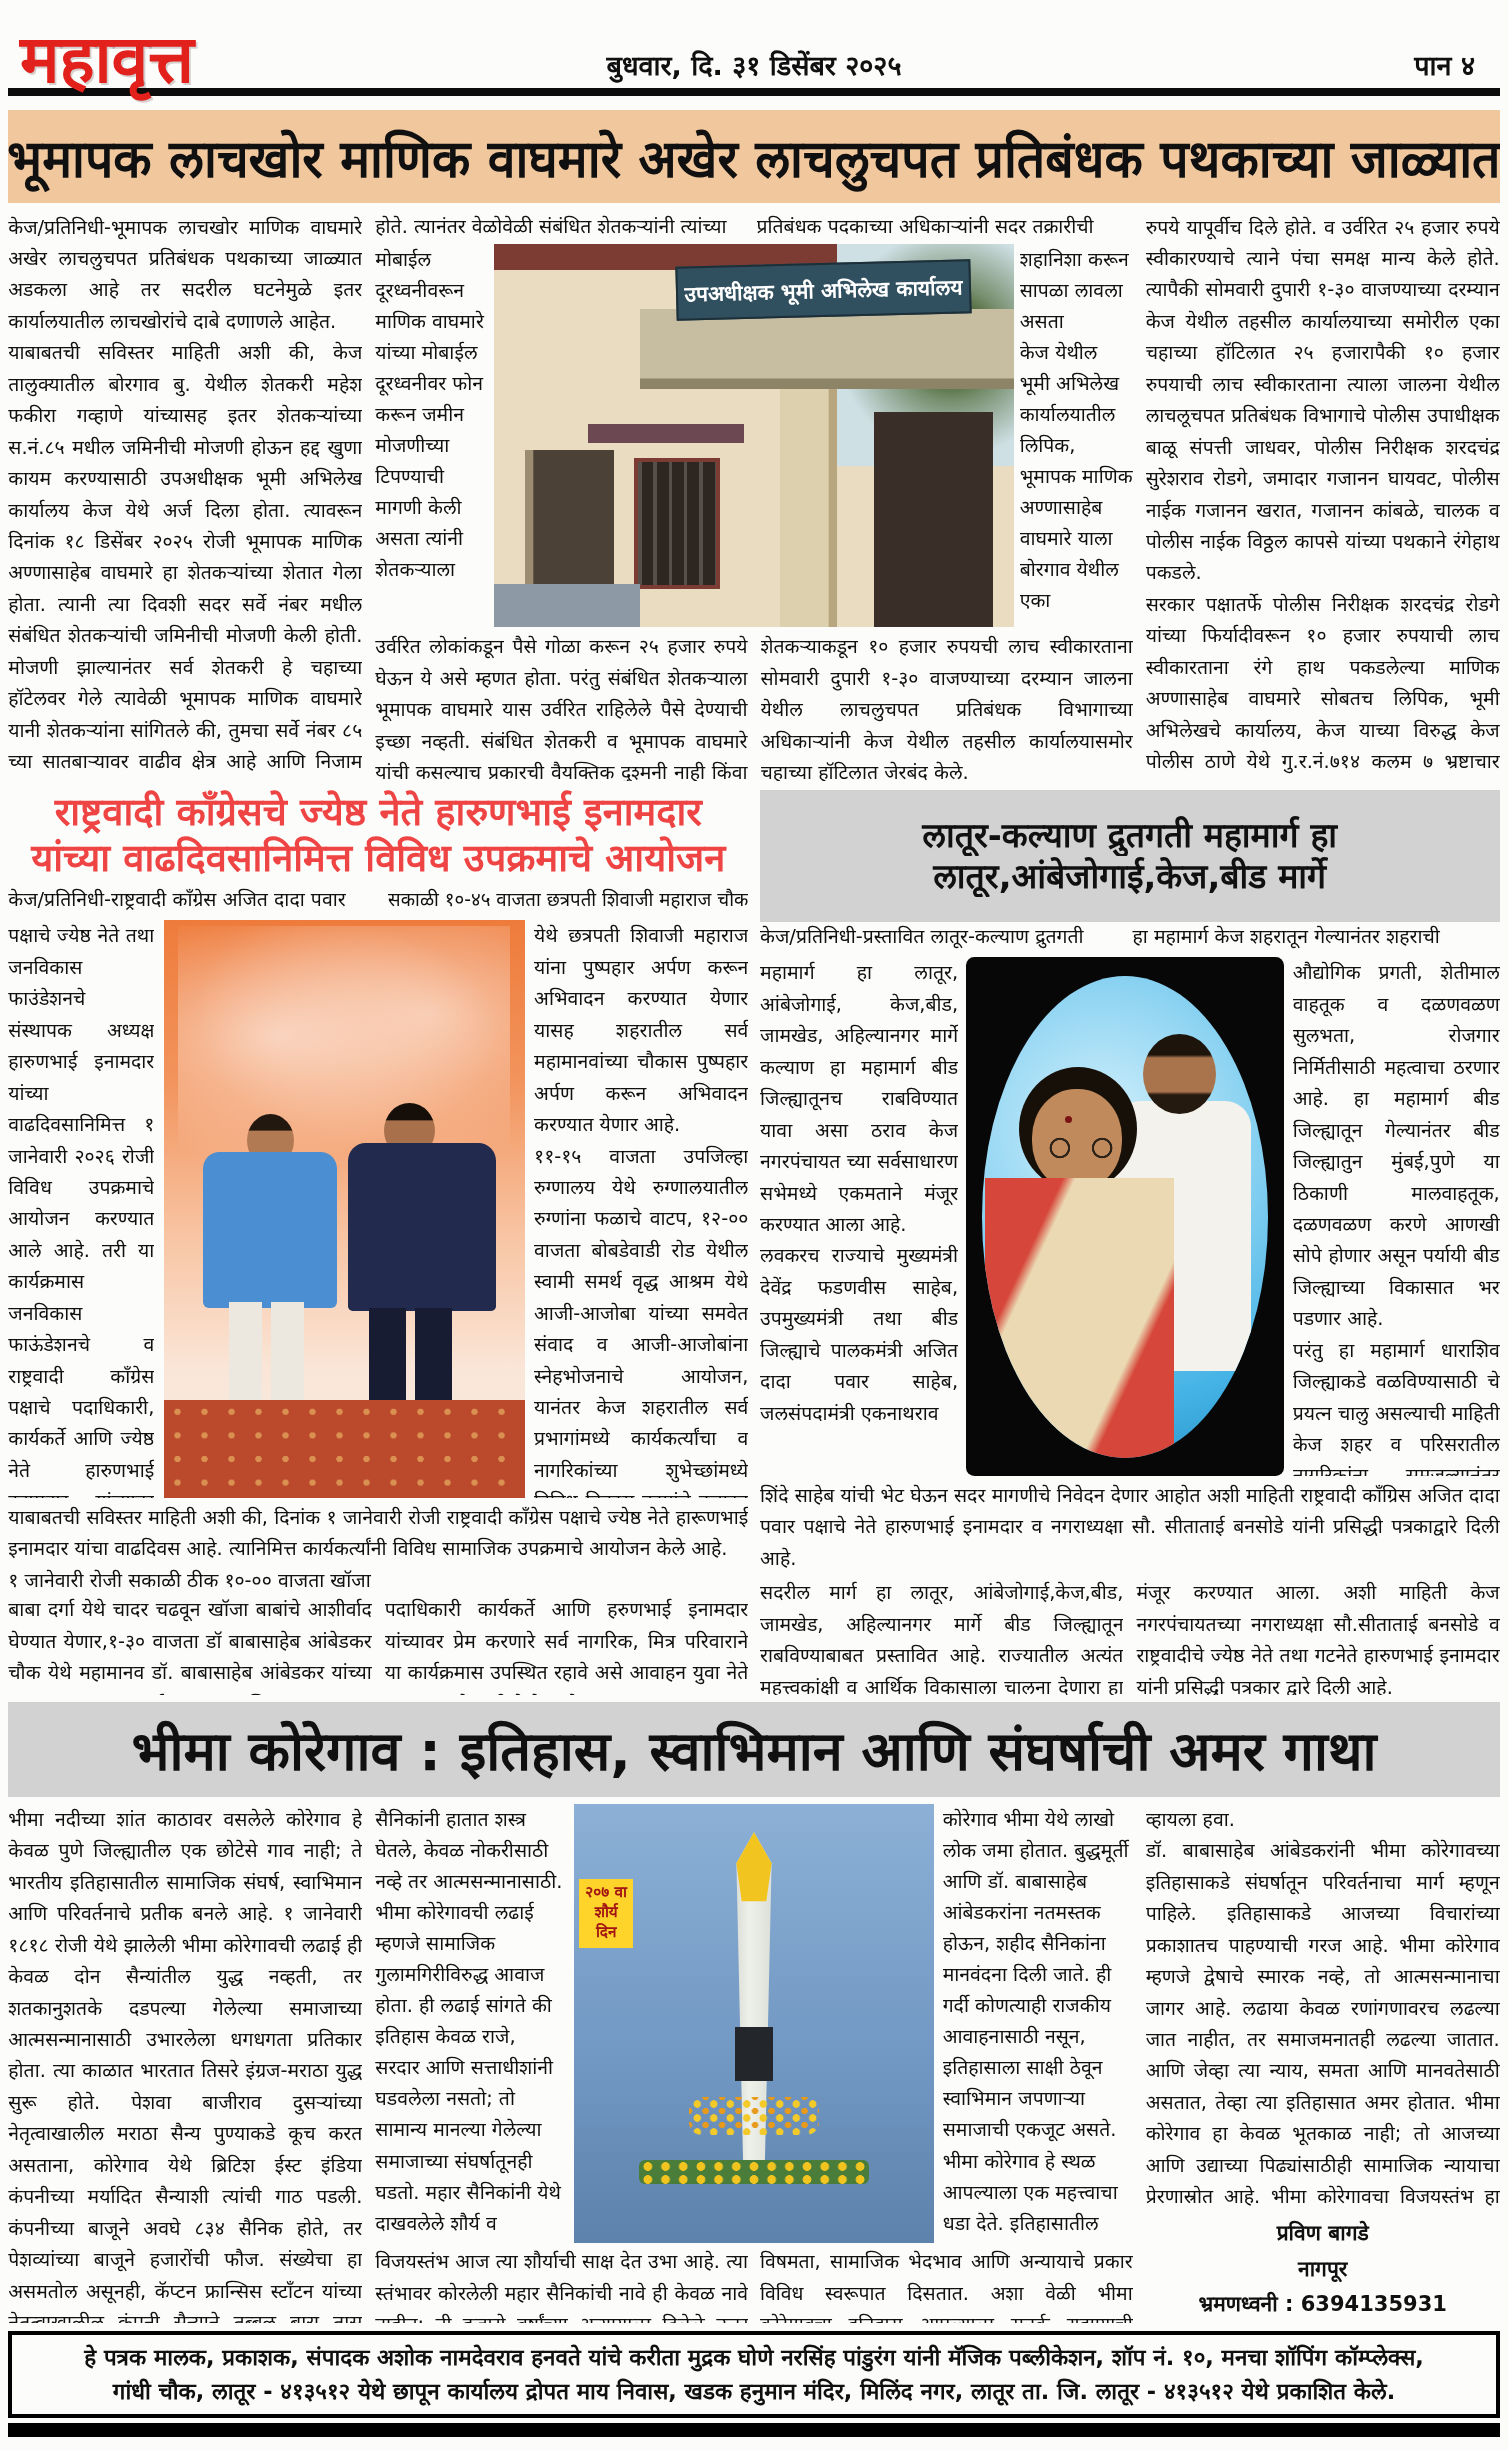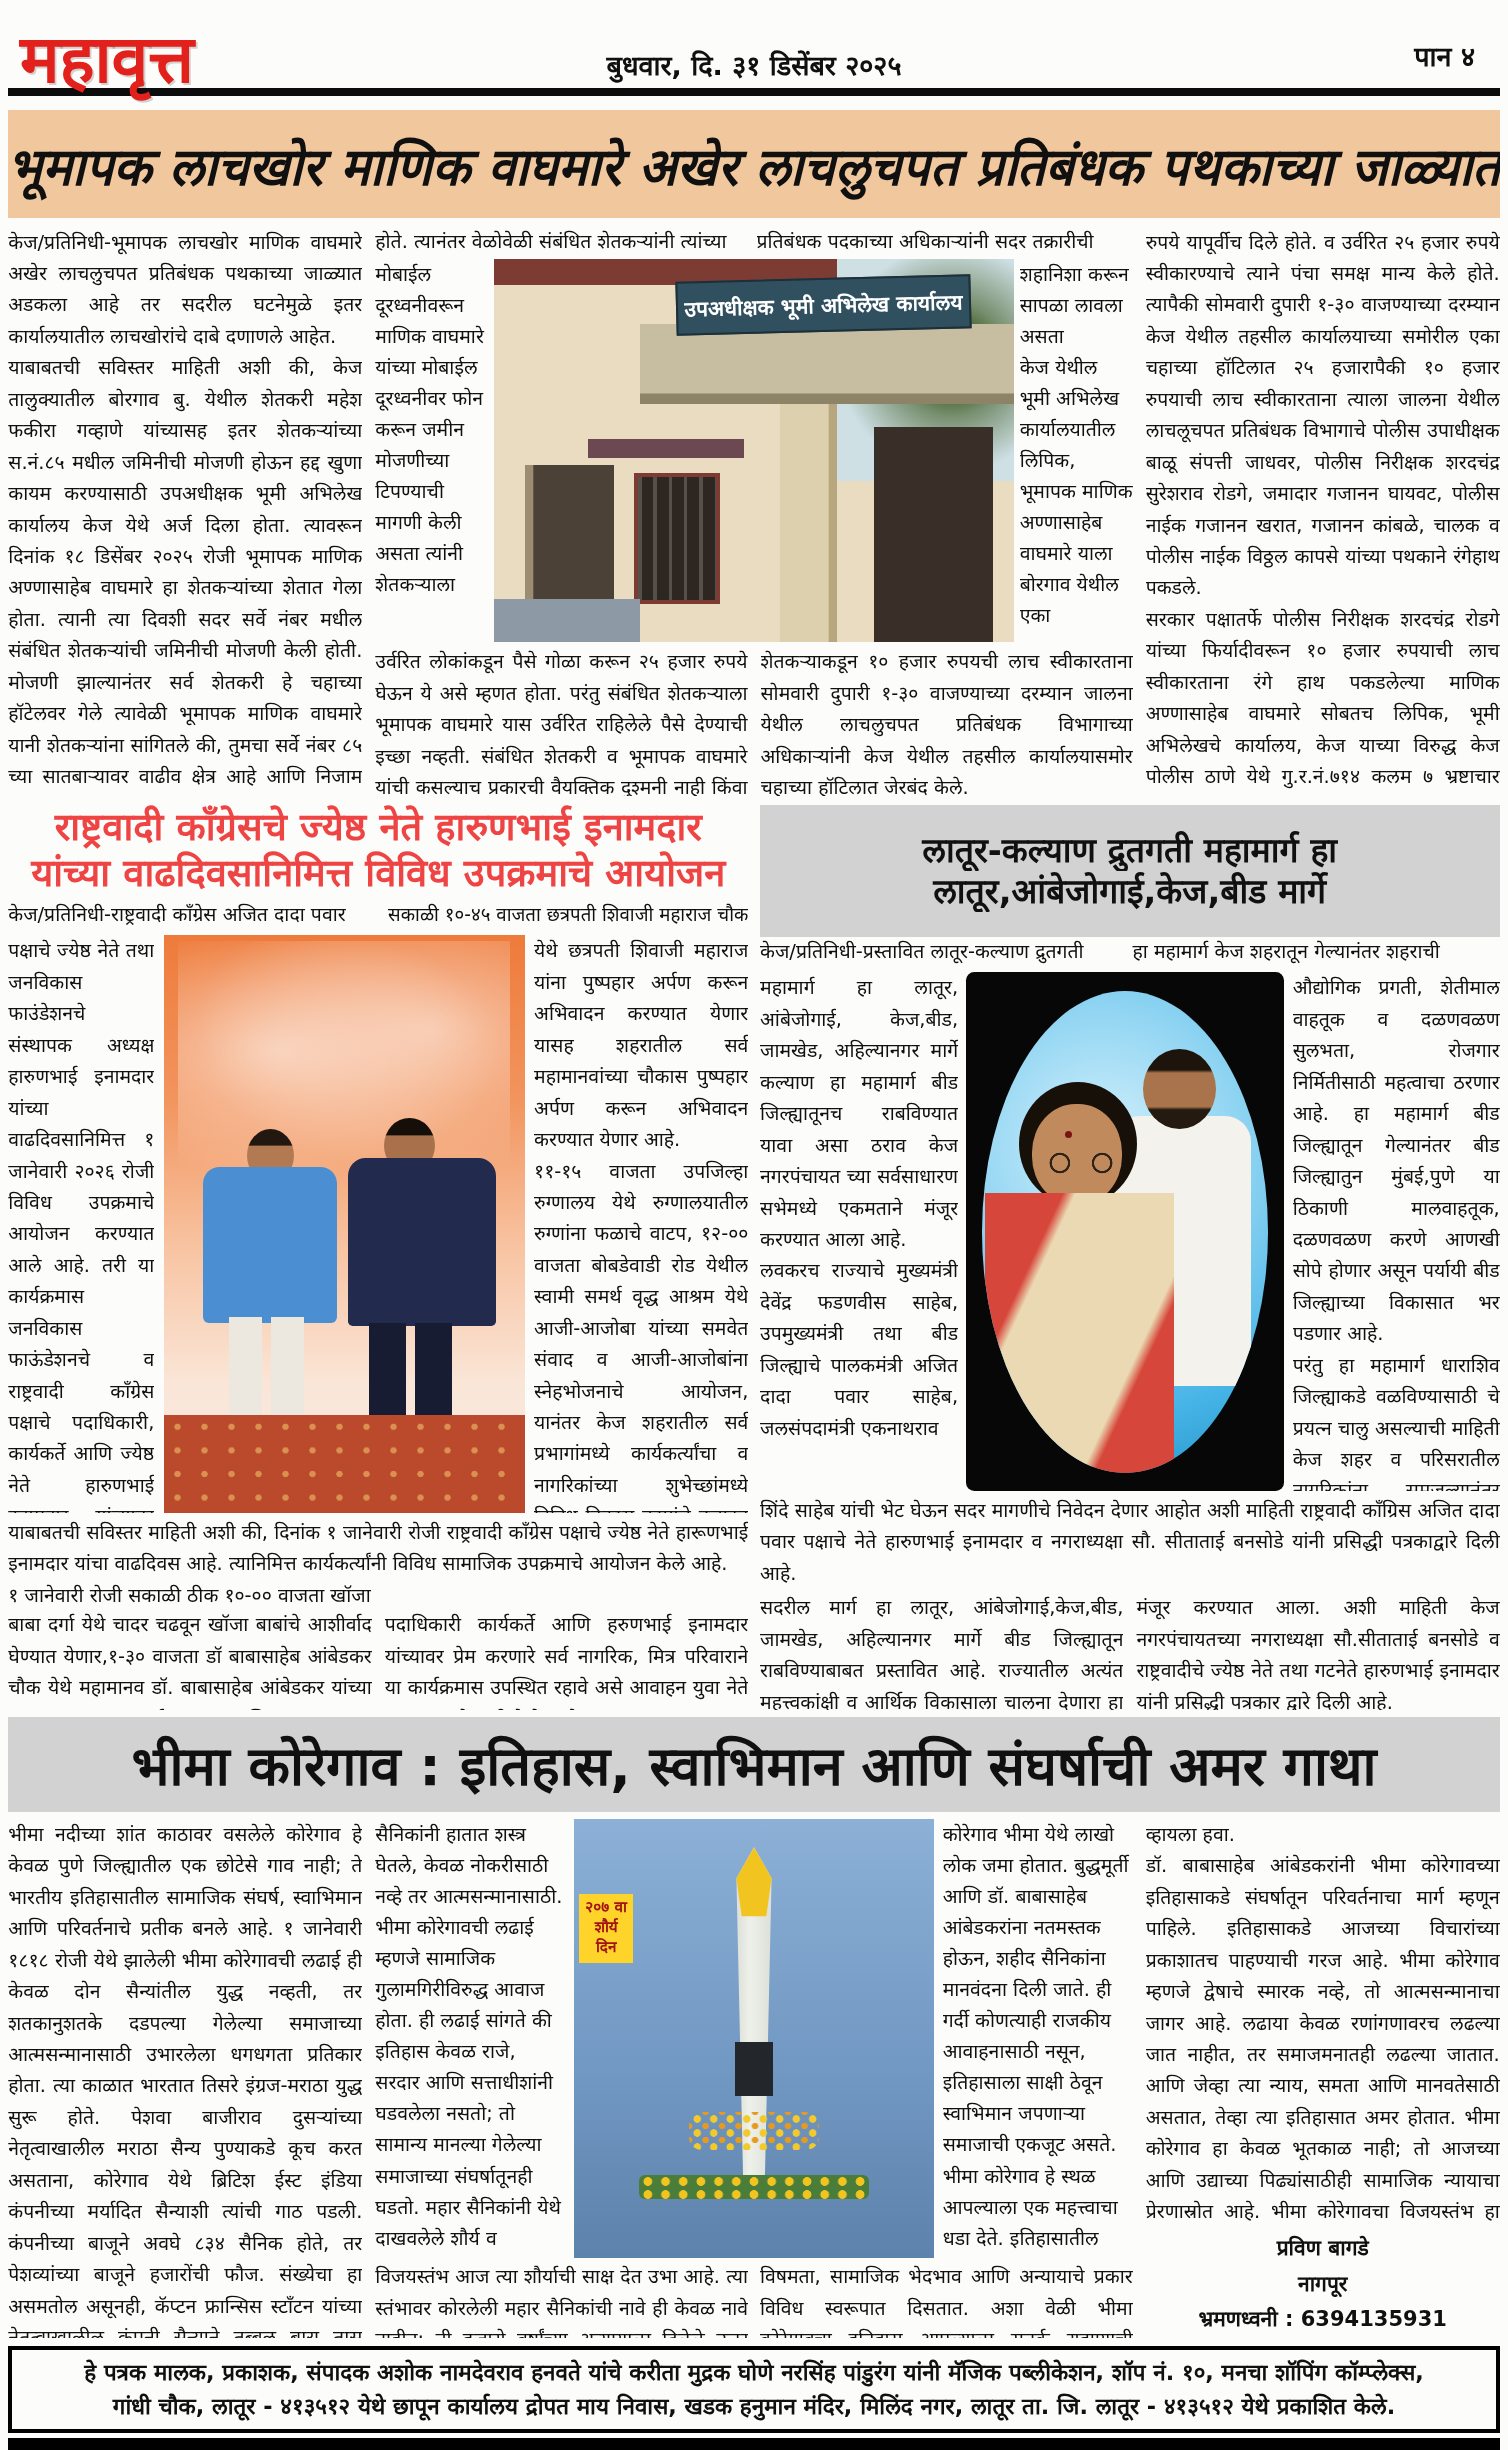--- a/index.html
+++ b/index.html
@@ -3,30 +3,30 @@
 <meta charset="utf-8">
 <style>
   html,body{margin:0;padding:0;background:#888;}
   .page{position:relative;width:1508px;height:2450px;margin:0 auto;background:#fcfcfa;overflow:hidden;
         color:#101010;font-family:"DejaVu Sans","Liberation Sans",sans-serif;}
   
   .masthead{position:relative;height:88px;}
   .brand{position:absolute;left:20px;bottom:-3.5px;font-size:66px;font-weight:800;color:#e2201c;
          line-height:.95;text-shadow:1.8px 2.4px 0 rgba(40,8,6,.18);}
   .date{position:absolute;left:50%;transform:translateX(-50%);bottom:4.7px;font-size:27px;font-weight:700;}
-  .pageno{position:absolute;right:33px;bottom:14px;font-size:27px;font-weight:700;margin-left:47px;}
+  .pageno{position:absolute;right:33px;bottom:5px;font-size:27px;font-weight:700;margin-left:47px;}
   .rule{height:8.3px;background:#0c0c0c;margin:0 8.3px;}
   
   [data-fit]{display:inline-block;white-space:nowrap;}
   .coltext{font-size:19.4px;line-height:1.62;text-align:justify;white-space:pre-line;overflow:hidden;}
   .lead{flex:1;font-size:19.4px;overflow:hidden;}
   figure{margin:0;}
   
-  .band-peach{margin:14px 8.3px 0;height:108px;background:#f1c79e;display:flex;align-items:center;
-              justify-content:center;overflow:hidden;font-style:italic;}
+  .band-peach{margin:14px 8.3px 0;height:93px;background:#f1c79e;display:flex;align-items:center;
+              justify-content:center;overflow:hidden;}
   .h1txt{font-size:52px;font-weight:800;}
   .a1-body{display:flex;gap:13px;margin:8.3px 8.3px 0;height:569px;overflow:hidden;}
   .a1c1,.a1c4{width:354px;flex:none;height:100%;}
   .a1-mid{flex:1;display:flex;flex-direction:column;overflow:hidden;}
   .leads{display:flex;gap:5px;height:32px;flex:none;overflow:hidden;}
   .a1-photo-row{display:flex;gap:5.9px;height:383px;flex:none;overflow:hidden;}
   .strip{width:113px;flex:none;font-size:19.4px;line-height:1.6;white-space:pre-line;overflow:hidden;}
   .a1-bottom{display:flex;gap:13px;flex:1;overflow:hidden;margin-top:4.7px;}
   .a1-bottom>div{flex:1;}
   

